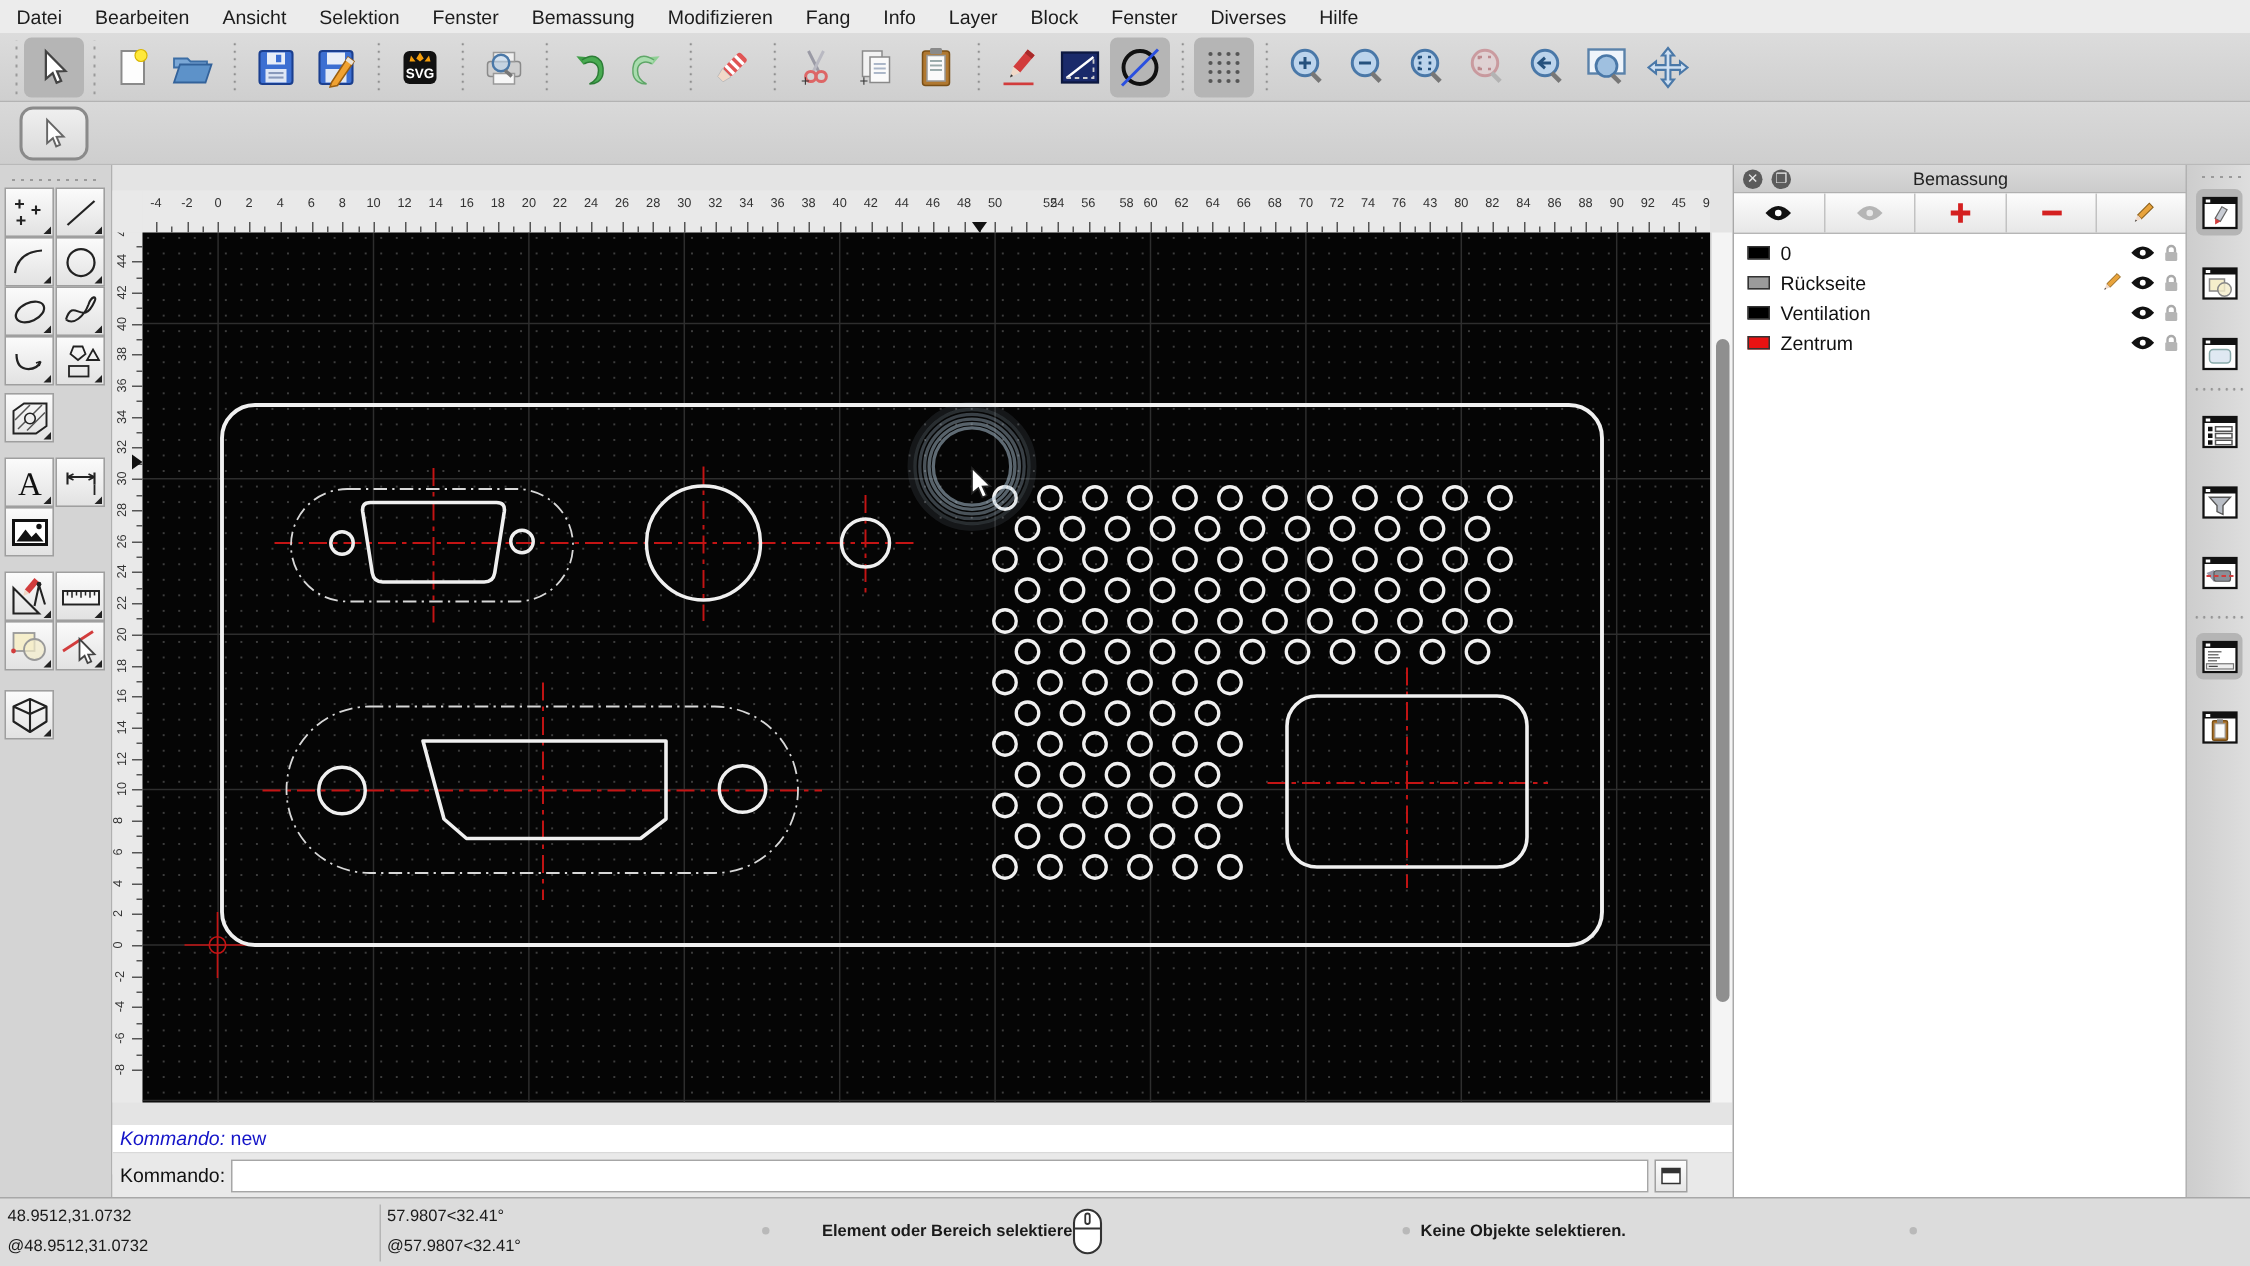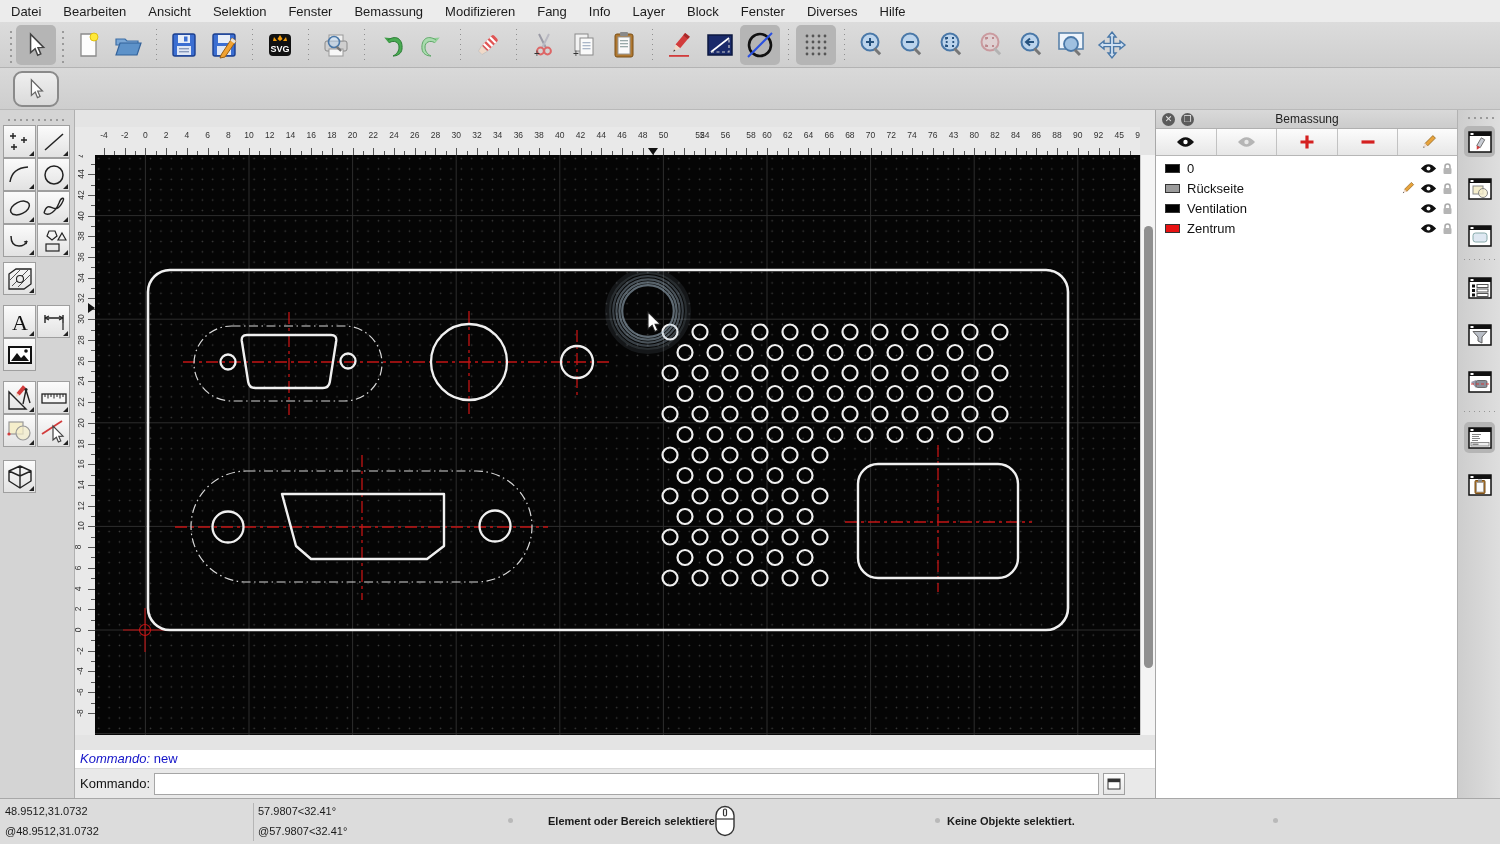--- a/index.html
+++ b/index.html
@@ -1081,15 +1081,15 @@
   <div class="abs" style="left:258px;top:6px">57.9807&lt;32.41°</div>
   <div class="abs" style="left:258px;top:26px">@57.9807&lt;32.41°</div>
   <div class="sb-dot" style="left:508px"></div>
   <div class="abs" style="left:548px;top:16px;font-weight:bold">Element oder Bereich selektieren</div>
   <svg class="abs" style="left:714px;top:6px" width="22" height="32" viewBox="0 0 22 32">
       <rect x="2" y="1.5" width="18" height="29" rx="9" fill="#fff" stroke="#333" stroke-width="1.4"></rect>
       <path d="M2,14 H20" stroke="#333" stroke-width="1.2"></path>
       <rect x="9.5" y="4" width="3" height="7" rx="1.5" fill="#fff" stroke="#333" stroke-width="1.2"></rect>
     </svg>
   <div class="sb-dot" style="left:935px"></div>
-  <div class="abs" style="left:947px;top:16px;font-weight:bold">Keine Objekte selektiert.</div>
+  <div class="abs" style="left:947px;top:16px;font-weight:bold">Keine Objekte selektieren.</div>
   <div class="sb-dot" style="left:1273px"></div>
 </div>
 
 </body></html>

